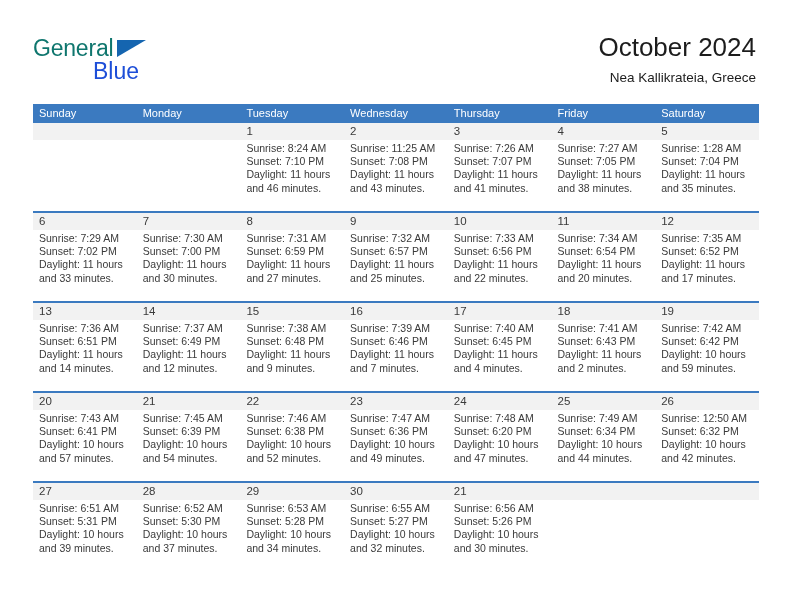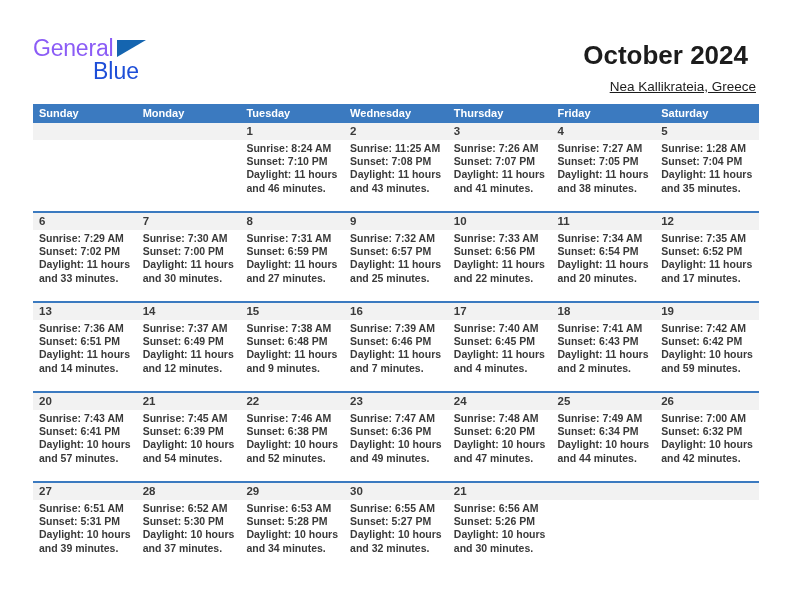--- a/index.html
+++ b/index.html
@@ -34,21 +34,21 @@
     left: 33px;
     top: 35px;
     width: 200px;
     height: 52px;
   }
   .logo-row1 {
     position: relative;
     height: 26px;
     line-height: 26px;
     font-size: 23px;
-    color: #8b5cf6;
+    color: #0f766e;
     letter-spacing: -0.2px;
     white-space: nowrap;
   }
   .logo-tri {
     position: absolute;
     left: 84px;
     top: 5px;
     width: 0;
     height: 0;
     border-left: 29px solid #1565b0;
@@ -68,47 +68,45 @@
     position: absolute;
     right: 36px;
     top: 32px;
     text-align: right;
   }
   .cal-title {
     font-size: 26px;
     color: #1c1c1c;
     line-height: 31px;
     white-space: nowrap;
-    font-weight: bold;
-    margin: 8px;
+    font-weight: normal;
+    margin: 0;
   }
   .cal-subtitle {
     margin-top: 7px;
     font-size: 13.5px;
     color: #1c1c1c;
     line-height: 16px;
     white-space: nowrap;
-    text-decoration: underline;
   }
 
   
   .calendar {
     position: absolute;
     left: 33px;
     top: 104px;
     width: 726px;
     border-collapse: collapse;
     table-layout: fixed;
   }
   .calendar th,
   .calendar td {
     padding: 0;
     margin: 0;
     vertical-align: top;
-    font-weight: bold;
   }
   .dow {
     background: #3b7ac0;
     color: #ffffff;
     font-size: 11px;
     font-weight: normal;
     text-align: left;
     height: 19px;
     line-height: 19px;
     padding-left: 6px !important;
@@ -484,21 +482,21 @@
                 <div>Sunset: 6:34 PM</div>
                 <div>Daylight: 10 hours</div>
                 <div>and 44 minutes.</div>
               </div>
             </div>
           </td>
           <td>
             <div class="cell-inner">
               <div class="daynum-band">26</div>
               <div class="details">
-                <div>Sunrise: 7:00 AM</div>
+                <div>Sunrise: 12:50 AM</div>
                 <div>Sunset: 6:32 PM</div>
                 <div>Daylight: 10 hours</div>
                 <div>and 42 minutes.</div>
               </div>
             </div>
           </td>
         </tr>
         <tr class="week-row">
           <td>
             <div class="cell-inner">

